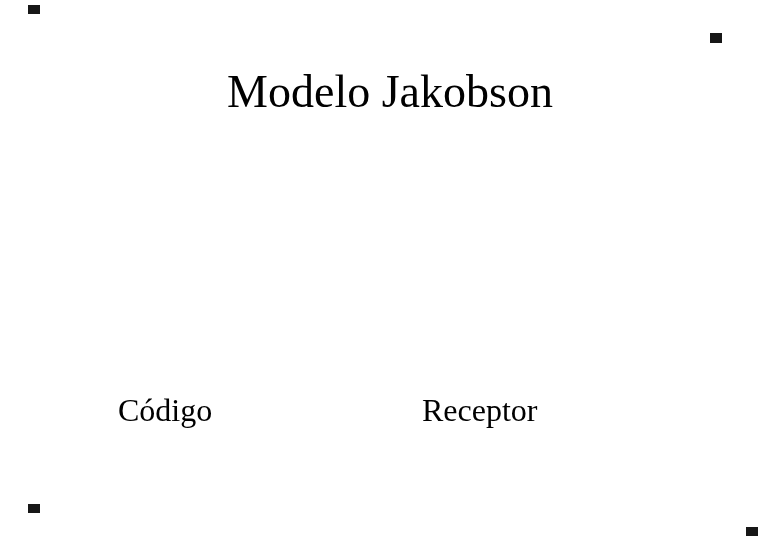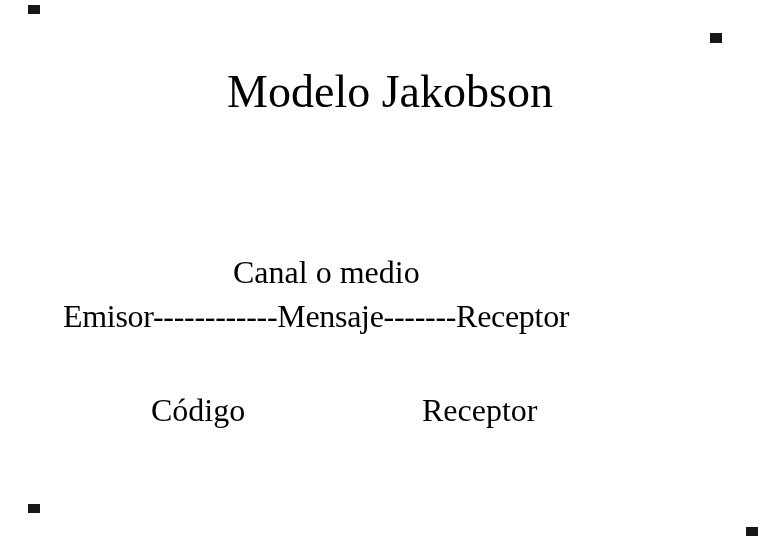--- a/index.html
+++ b/index.html
@@ -29,21 +29,21 @@
     white-space: nowrap;
   }
   .body-text {
     position: absolute;
     font-size: 32px;
     line-height: 1;
     white-space: nowrap;
   }
   .canal   { left: 233px; top: 256px; }
   .mainline{ left: 63px;  top: 300px; letter-spacing: -0.3px; }
-  .codigo  { left: 118px; top: 394px; margin-left: 33px; }
+  .codigo  { left: 118px; top: 394px; }
   .referente { left: 422px; top: 394px; }
   .corner-mark {
     position: absolute;
     background: #171717;
   }
   .corner-mark.tl { left: 28px;  top: 5px;   width: 12px; height: 9px; }
   .corner-mark.tr { left: 710px; top: 33px;  width: 12px; height: 10px; }
   .corner-mark.bl { left: 28px;  top: 504px; width: 12px; height: 9px; }
   .corner-mark.br { left: 746px; top: 527px; width: 12px; height: 9px; }
 </style>
@@ -52,21 +52,19 @@
 
 <div class="slide">
 
   <div class="corner-mark tl"></div>
   <div class="corner-mark tr"></div>
   <div class="corner-mark bl"></div>
   <div class="corner-mark br"></div>
 
   <h1 class="title">Modelo Jakobson</h1>
 
-  <div class="body-text canal">Canal o medio</div>
 
-  <div class="body-text mainline"><span>Emisor</span><span>------------</span><span>Mensaje</span><span>-------</span><span>Receptor</span></div>
 
   <div class="body-text codigo">Código</div>
 
   <div class="body-text referente">Receptor</div>
 
 </div>
 
 </body></html>

